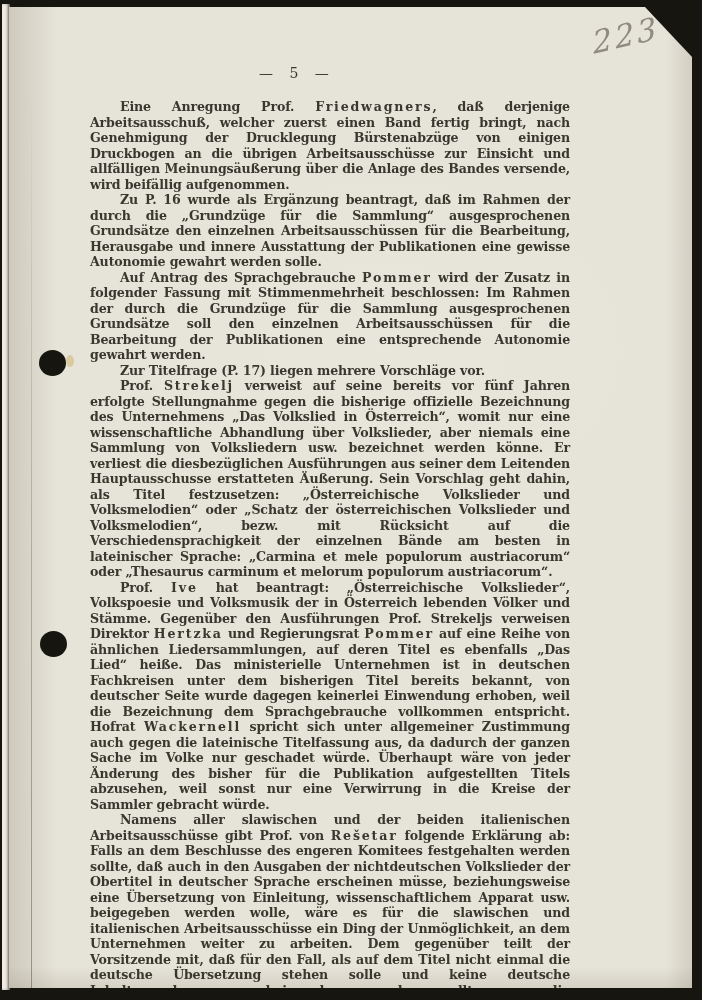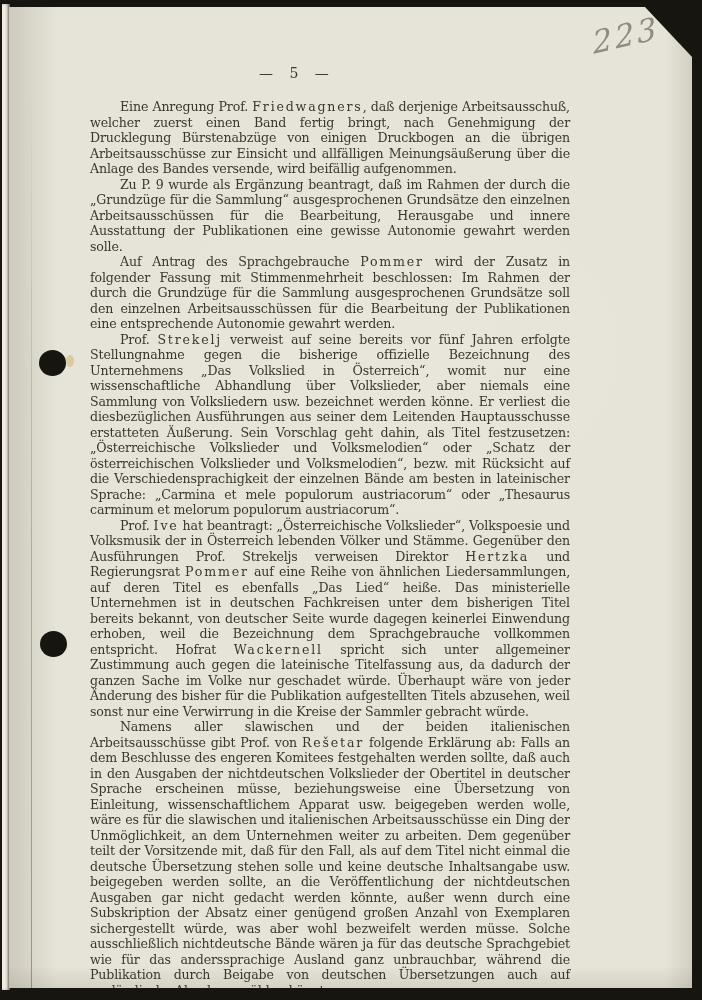--- a/index.html
+++ b/index.html
@@ -36,21 +36,21 @@
     letter-spacing:3px;
     transform:rotate(-13deg) skewX(-8deg);
   }
   .text-block {
     position:absolute; left:81px; top:92px; width:480px;
     color:#3a372f;
     font-size:12.6px; line-height:15.5px;
     letter-spacing:-0.15px;
     text-align:justify;
   }
-  .text-block p { margin:0; text-indent:30px; }
+  .text-block p { margin:0; text-indent:30px;font-weight:bold; }
   .sperr { letter-spacing:1.8px; }
   .hole {
     position:absolute; width:27px; height:26px; border-radius:50%;
     background:#17150f;
   }
   .hole-top    { left:30px; top:343px; }
   .hole-bottom { left:31px; top:624px; }
   .fleck {
     position:absolute; left:57px; top:348px; width:8px; height:12px;
     border-radius:50%; background:#d8c79a; opacity:0.9;
@@ -67,22 +67,23 @@
 
 <div class="page">
   <div class="crease"></div>
 
   <div class="page-number">— 5 —</div>
 
   <div class="handwritten">223</div>
 
   <div class="text-block">
     <p><span>Eine Anregung Prof. </span><span class="sperr">Friedwagners</span><span>, daß derjenige Arbeitsausschuß, welcher zuerst einen Band fertig bringt, nach Genehmigung der Drucklegung Bürstenabzüge von einigen Druckbogen an die übrigen Arbeitsausschüsse zur Einsicht und allfälligen Meinungsäußerung über die Anlage des Bandes versende, wird beifällig aufgenommen.</span></p>
-    <p><span>Zu P. 9 wurde als Ergänzung beantragt, daß im Rahmen der durch die „Grundzüge für die Sammlung“ ausgesprochenen Grundsätze den einzelnen Arbeitsausschüssen für die Bearbeitung, Herausgabe und innere Ausstattung der Publikationen eine gewisse Autonomie gewahrt werden solle.</span></p>
+    <p><span>Zu P. 16 wurde als Ergänzung beantragt, daß im Rahmen der durch die „Grundzüge für die Sammlung“ ausgesprochenen Grundsätze den einzelnen Arbeitsausschüssen für die Bearbeitung, Herausgabe und innere Ausstattung der Publikationen eine gewisse Autonomie gewahrt werden solle.</span></p>
     <p><span>Auf Antrag des Sprachgebrauche </span><span class="sperr">Pommer</span><span> wird der Zusatz in folgender Fassung mit Stimmenmehrheit beschlossen: Im Rahmen der durch die Grundzüge für die Sammlung ausgesprochenen Grundsätze soll den einzelnen Arbeitsausschüssen für die Bearbeitung der Publikationen eine entsprechende Autonomie gewahrt werden.</span></p>
+    <p><span>Zur Titelfrage (P. 17) liegen mehrere Vorschläge vor.</span></p>
     <p><span>Prof. </span><span class="sperr">Strekelj</span><span> verweist auf seine bereits vor fünf Jahren erfolgte Stellungnahme gegen die bisherige offizielle Bezeichnung des Unternehmens „Das Volkslied in Österreich“, womit nur eine wissenschaftliche Abhandlung über Volkslieder, aber niemals eine Sammlung von Volksliedern usw. bezeichnet werden könne. Er verliest die diesbezüglichen Ausführungen aus seiner dem Leitenden Hauptausschusse erstatteten Äußerung. Sein Vorschlag geht dahin, als Titel festzusetzen: „Österreichische Volkslieder und Volksmelodien“ oder „Schatz der österreichischen Volkslieder und Volksmelodien“, bezw. mit Rücksicht auf die Verschiedensprachigkeit der einzelnen Bände am besten in lateinischer Sprache: „Carmina et mele populorum austriacorum“ oder „Thesaurus carminum et melorum populorum austriacorum“.</span></p>
     <p><span>Prof. </span><span class="sperr">Ive</span><span> hat beantragt: „Österreichische Volkslieder“, Volkspoesie und Volksmusik der in Österreich lebenden Völker und Stämme. Gegenüber den Ausführungen Prof. Strekeljs verweisen Direktor </span><span class="sperr">Hertzka</span><span> und Regierungsrat </span><span class="sperr">Pommer</span><span> auf eine Reihe von ähnlichen Liedersammlungen, auf deren Titel es ebenfalls „Das Lied“ heiße. Das ministerielle Unternehmen ist in deutschen Fachkreisen unter dem bisherigen Titel bereits bekannt, von deutscher Seite wurde dagegen keinerlei Einwendung erhoben, weil die Bezeichnung dem Sprachgebrauche vollkommen entspricht. Hofrat </span><span class="sperr">Wackernell</span><span> spricht sich unter allgemeiner Zustimmung auch gegen die lateinische Titelfassung aus, da dadurch der ganzen Sache im Volke nur geschadet würde. Überhaupt wäre von jeder Änderung des bisher für die Publikation aufgestellten Titels abzusehen, weil sonst nur eine Verwirrung in die Kreise der Sammler gebracht würde.</span></p>
     <p><span>Namens aller slawischen und der beiden italienischen Arbeitsausschüsse gibt Prof. von </span><span class="sperr">Rešetar</span><span> folgende Erklärung ab: Falls an dem Beschlusse des engeren Komitees festgehalten werden sollte, daß auch in den Ausgaben der nichtdeutschen Volkslieder der Obertitel in deutscher Sprache erscheinen müsse, beziehungsweise eine Übersetzung von Einleitung, wissenschaftlichem Apparat usw. beigegeben werden wolle, wäre es für die slawischen und italienischen Arbeitsausschüsse ein Ding der Unmöglichkeit, an dem Unternehmen weiter zu arbeiten. Dem gegenüber teilt der Vorsitzende mit, daß für den Fall, als auf dem Titel nicht einmal die deutsche Übersetzung stehen solle und keine deutsche Inhaltsangabe usw. beigegeben werden sollte, an die Veröffentlichung der nichtdeutschen Ausgaben gar nicht gedacht werden könnte, außer wenn durch eine Subskription der Absatz einer genügend großen Anzahl von Exemplaren sichergestellt würde, was aber wohl bezweifelt werden müsse. Solche ausschließlich nichtdeutsche Bände wären ja für das deutsche Sprachgebiet wie für das anderssprachige Ausland ganz unbrauchbar, während die Publikation durch Beigabe von deutschen Übersetzungen auch auf ausländische Abnehmer zählen könnte.</span></p>
   </div>
 
   <div class="fleck"></div>
   <div class="hole hole-top"></div>
   <div class="hole hole-bottom"></div>
 </div>
 

